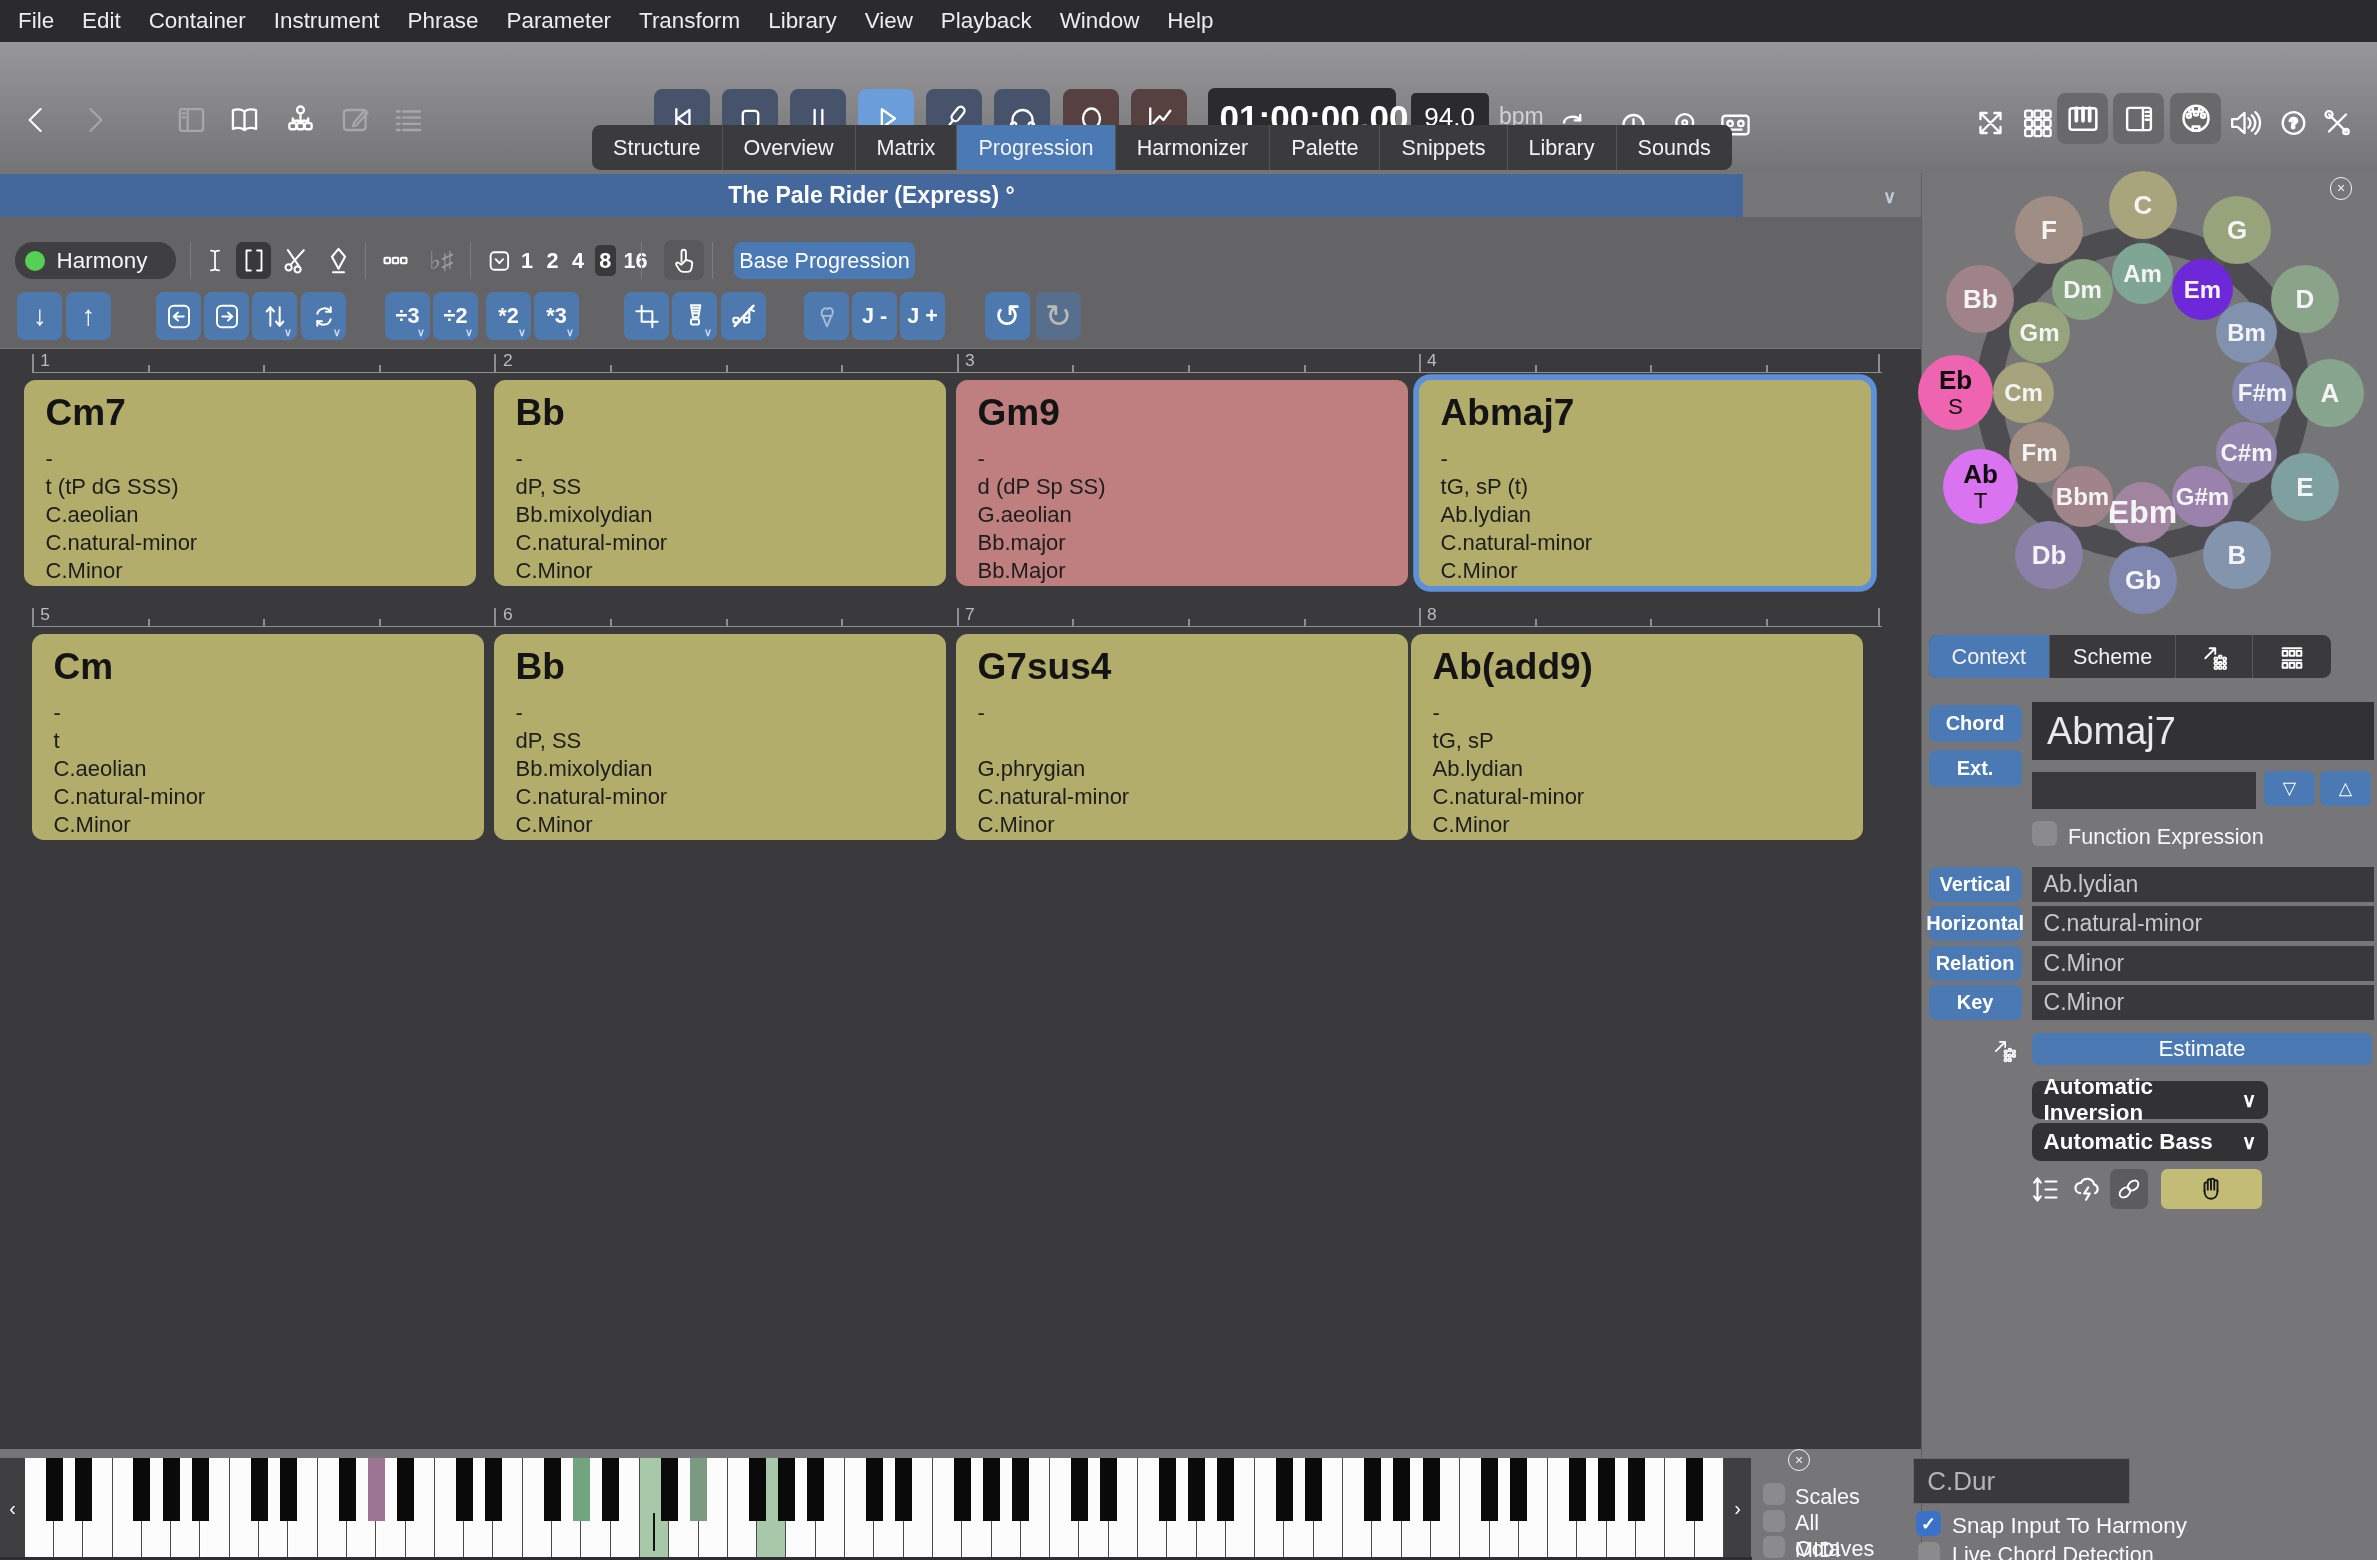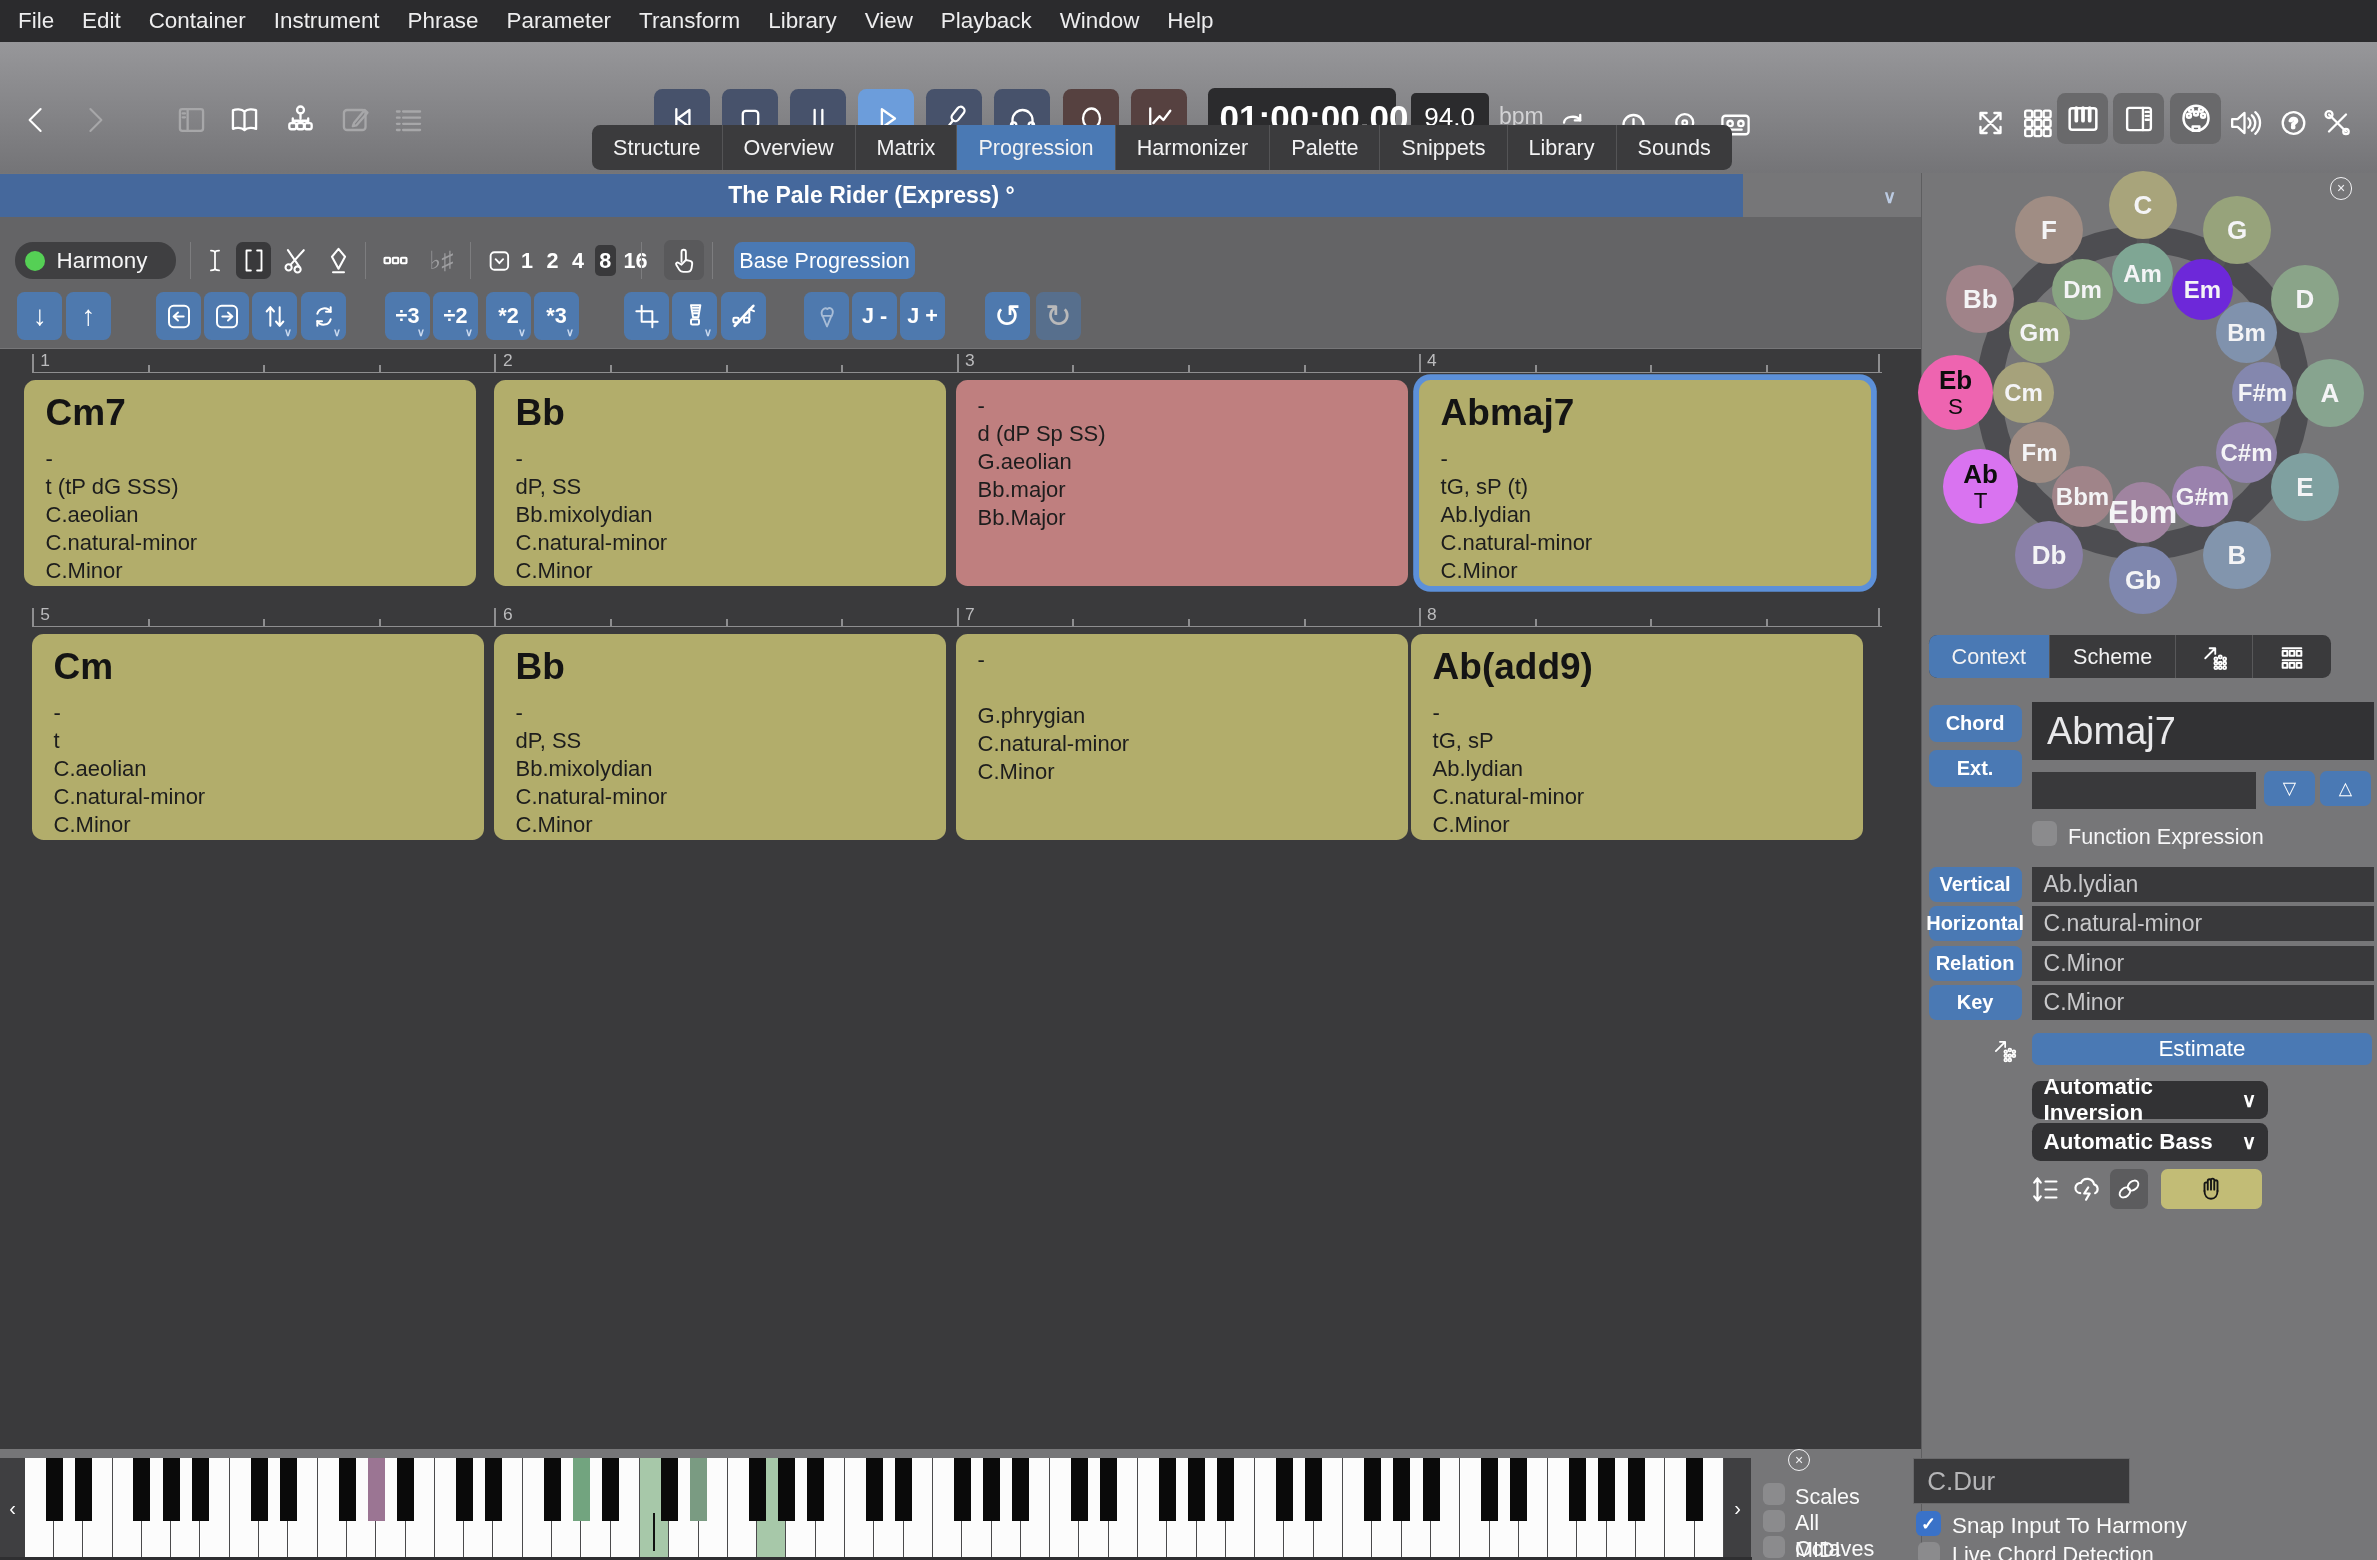--- a/index.html
+++ b/index.html
@@ -546,20 +546,21 @@
     </div>
     <div class="abs chordbox khaki" style="left: 494px; top: 380px;">
       <div class="cname">Bb</div>
       <div class="cline">-</div>
       <div class="cline">dP, SS</div>
       <div class="cline">Bb.mixolydian</div>
       <div class="cline">C.natural-minor</div>
       <div class="cline">C.Minor</div>
     </div>
     <div class="abs chordbox red" style="left: 956px; top: 380px;">
+      <div class="cname">Gm9</div>
       <div class="cline">-</div>
       <div class="cline">d (dP Sp SS)</div>
       <div class="cline">G.aeolian</div>
       <div class="cline">Bb.major</div>
       <div class="cline">Bb.Major</div>
     </div>
     <div class="abs chordbox khaki selected" style="left: 1419px; top: 380px;">
       <div class="cname">Abmaj7</div>
       <div class="cline">-</div>
       <div class="cline">tG, sP (t)</div>
@@ -600,20 +601,21 @@
     </div>
     <div class="abs chordbox khaki" style="left: 494px; top: 634px;">
       <div class="cname">Bb</div>
       <div class="cline">-</div>
       <div class="cline">dP, SS</div>
       <div class="cline">Bb.mixolydian</div>
       <div class="cline">C.natural-minor</div>
       <div class="cline">C.Minor</div>
     </div>
     <div class="abs chordbox khaki" style="left: 956px; top: 634px;">
+      <div class="cname">G7sus4</div>
       <div class="cline">-</div>
       <div class="cline"></div>
       <div class="cline">G.phrygian</div>
       <div class="cline">C.natural-minor</div>
       <div class="cline">C.Minor</div>
     </div>
     <div class="abs chordbox khaki" style="left: 1372px; top: 634px; margin-left: 39px;">
       <div class="cname">Ab(add9)</div>
       <div class="cline">-</div>
       <div class="cline">tG, sP</div>

